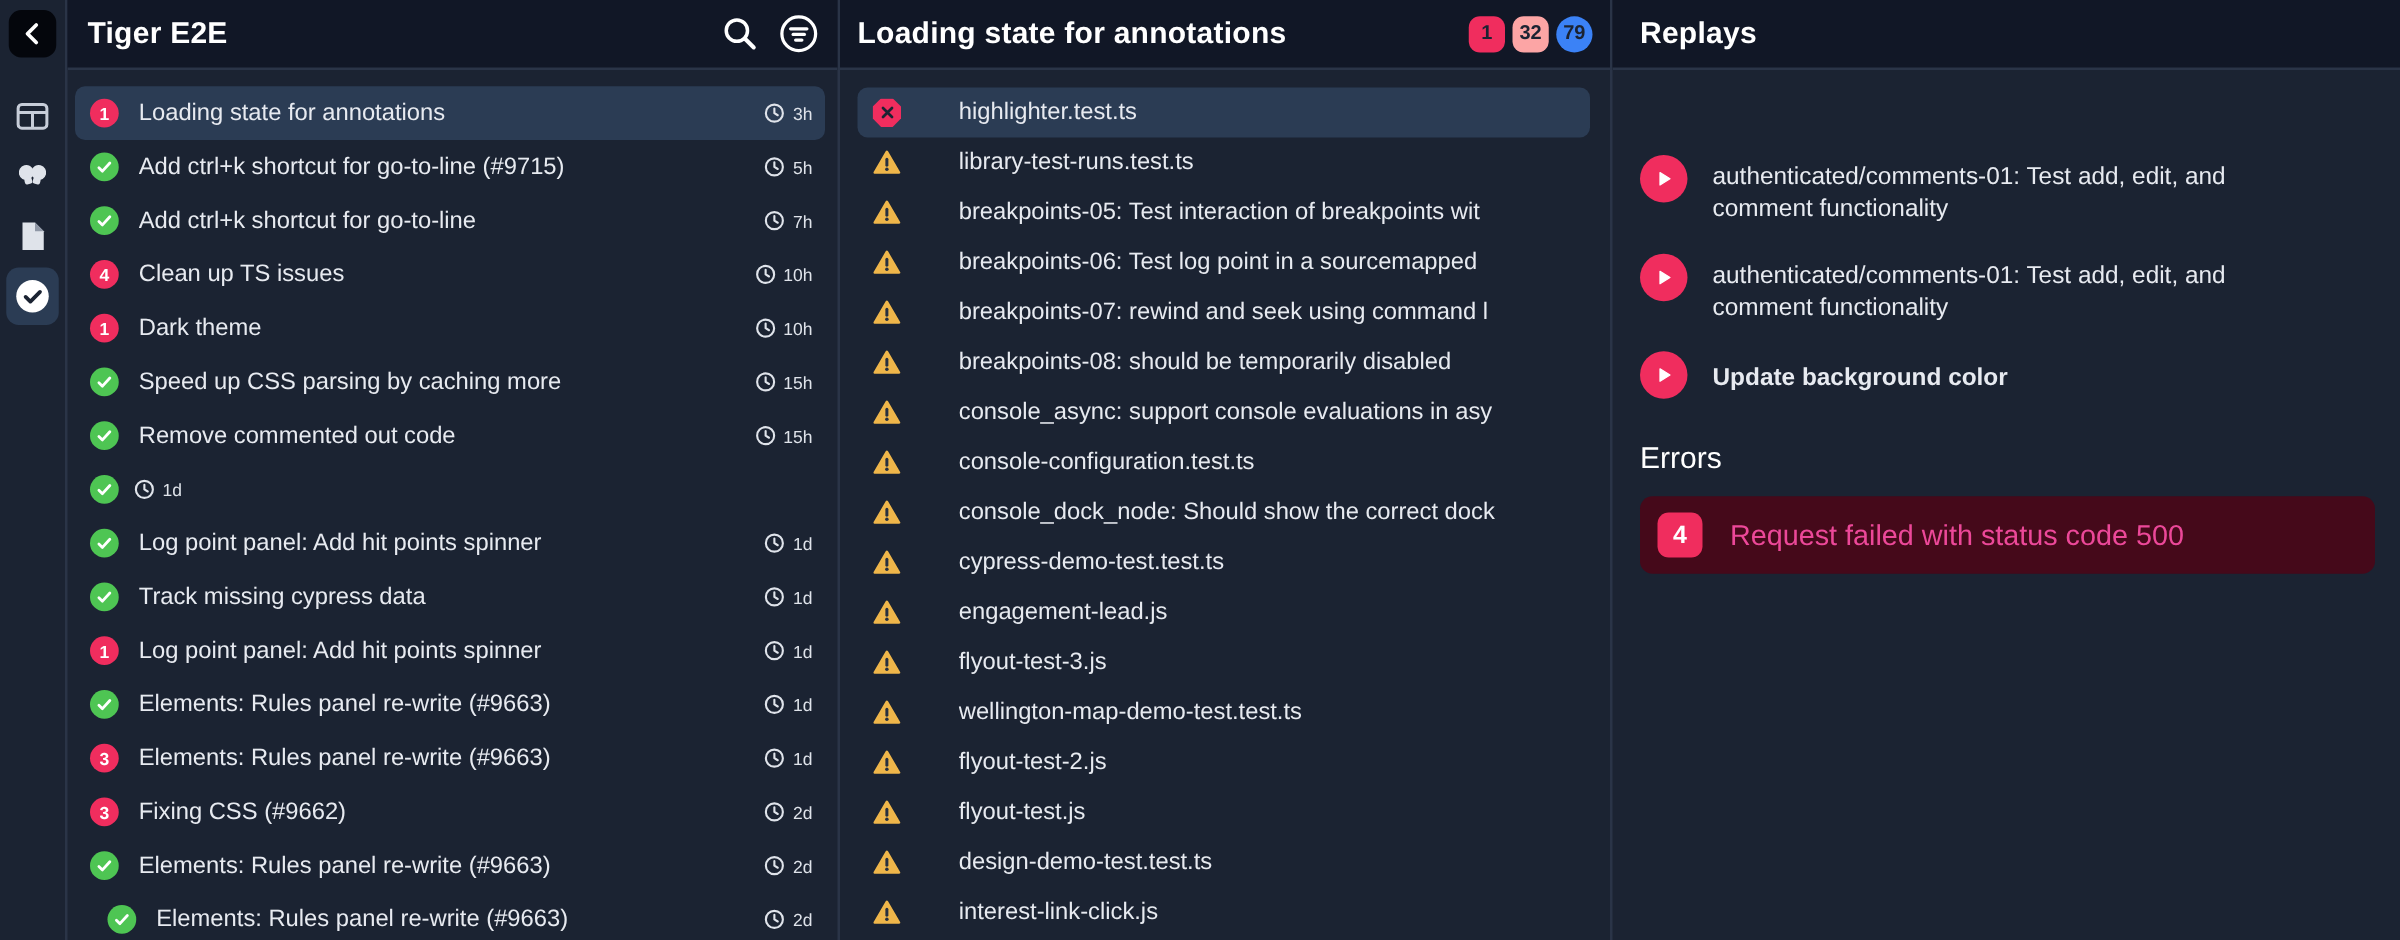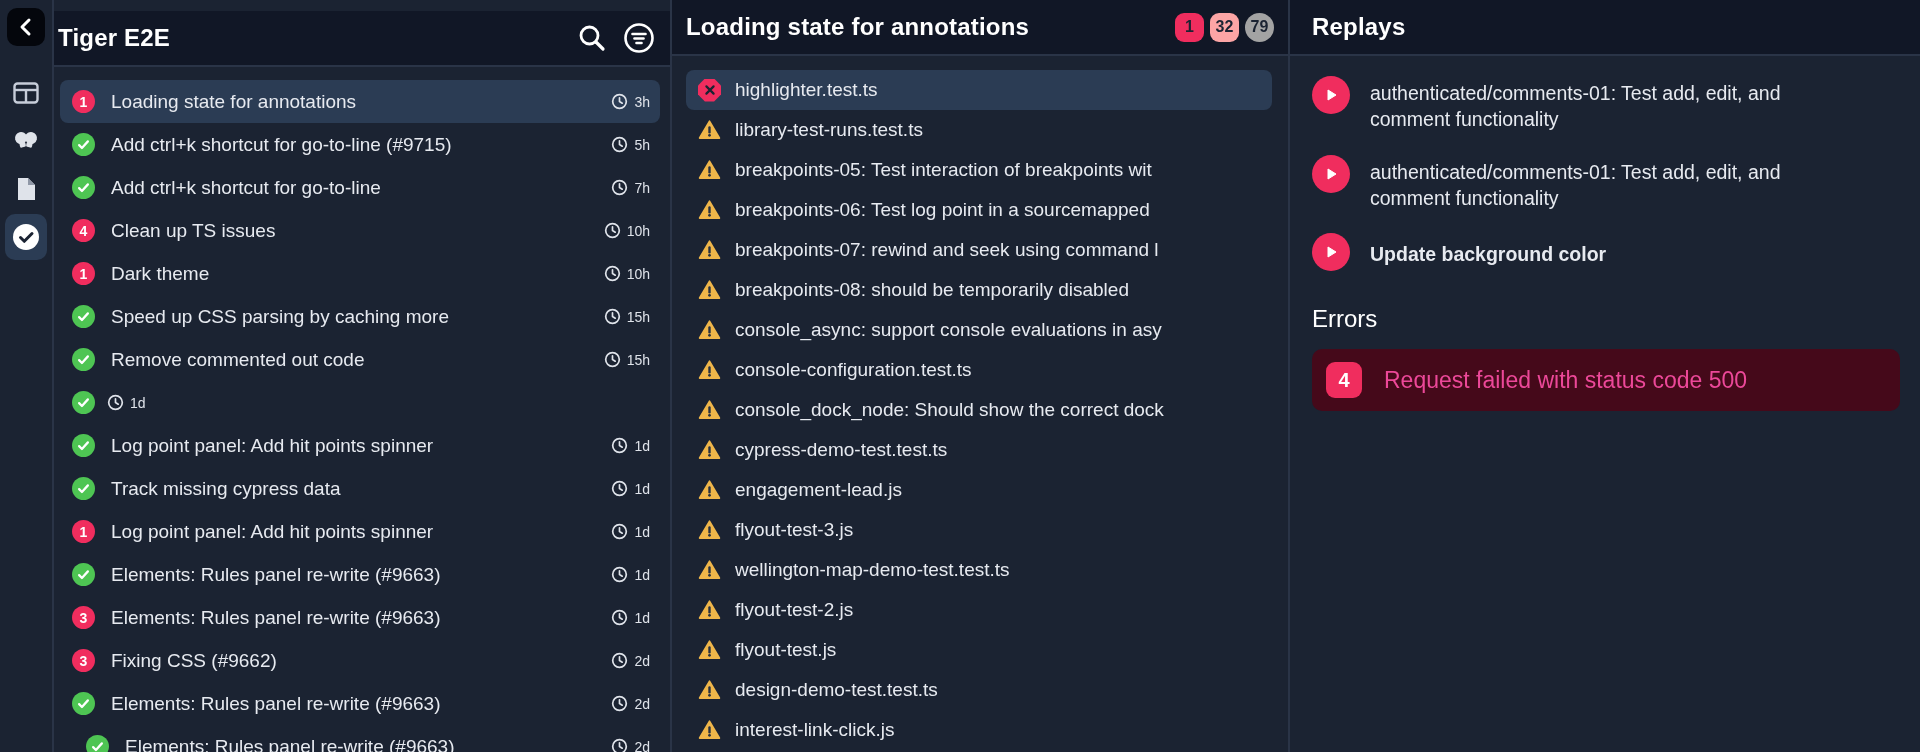--- a/index.html
+++ b/index.html
@@ -50,21 +50,21 @@
     height:56px;flex:0 0 56px;
     background:var(--header-bg);
     border-bottom:2px solid var(--divider);
     display:flex;align-items:center;
     padding:0 14px;
   }
   .panel-title{
     font-size:24px;font-weight:bold;color:#ffffff;letter-spacing:.2px;
     white-space:nowrap;overflow:hidden;
   }
-  .panel-1 .panel-header{padding-left:4px;margin-top:11px;}
+  .panel-1 .panel-header{padding-left:16px;}
   .panel-3 .panel-header{padding-left:22px;}
   .header-actions{margin-left:auto;display:flex;align-items:center;gap:14px;}
   .icon-btn{background:none;border:none;cursor:pointer;display:flex;align-items:center;justify-content:center;padding:0;}
   .header-badges{margin-left:auto;display:flex;align-items:center;gap:6px;padding-right:0px;}
   .hbadge{
     min-width:29px;height:29px;padding:0 5px;
     display:flex;align-items:center;justify-content:center;
     font-size:16px;font-weight:bold;color:var(--dark);
     border-radius:9px;
   }
@@ -86,35 +86,35 @@
     white-space:nowrap;overflow:hidden;flex:1;
   }
   .trow-time{
     margin-left:12px;display:flex;align-items:center;gap:6px;
     font-size:14px;color:var(--muted);white-space:nowrap;
   }
   
   .test-list{padding:14px 16px 0 14px;overflow:hidden;flex:1;}
   .tst{
     height:40px;display:flex;align-items:center;
-    padding:0 10px 0 12px;border-radius:8px;cursor:pointer;
+    padding:0 10px 0 12px;border-radius:8px;cursor:pointer;gap:32px;
   }
   .tst.selected{background:var(--sel);}
   .tst-icon{width:23px;height:23px;flex:0 0 23px;display:flex;align-items:center;justify-content:center;}
   .oct{
     width:23px;height:23px;background:var(--pink);
     clip-path:polygon(30% 0,70% 0,100% 30%,100% 70%,70% 100%,30% 100%,0 70%,0 30%);
     display:flex;align-items:center;justify-content:center;
   }
   .tst-label{
     margin-left:14px;font-size:19px;color:var(--text);
     white-space:nowrap;overflow:hidden;flex:1;
   }
   
-  .replays-body{padding:20px 20px 0 22px;overflow:hidden;flex:1;}
+  .replays-body{padding:20px 20px 0 22px;overflow:hidden;flex:1;margin-top:48px;}
   .replay{
     display:flex;align-items:flex-start;gap:20px;
     margin-bottom:22px;cursor:pointer;
   }
   .play-circle{
     width:38px;height:38px;border-radius:50%;background:var(--pink);
     flex:0 0 38px;display:flex;align-items:center;justify-content:center;
   }
   .replay-label{
     font-size:19.5px;line-height:1.35;color:var(--text);
@@ -480,21 +480,21 @@
   </div>
     </div>
 </section>
 
 <section class="panel panel-2">
   <header class="panel-header">
     <h1 class="panel-title">Loading state for annotations</h1>
     <div class="header-badges">
         <span class="hbadge" style="background: rgb(240, 45, 94);">1</span>
         <span class="hbadge" style="background: #fca5a5;">32</span>
-        <span class="hbadge round" style="background: #a3a3a3;">79</span>
+        <span class="hbadge round" style="background: #3b82f6;">79</span>
       </div>
   </header>
   <div class="test-list">
       <div class="tst selected">
     <span class="tst-icon fail-icon">
       <span class="oct">
         <svg width="12" height="12" viewBox="0 0 12 12">
               <path d="M2.4 2.4 L9.6 9.6 M9.6 2.4 L2.4 9.6" stroke="#1b2332" stroke-width="2.2" stroke-linecap="round"></path>
             </svg>
       </span>

